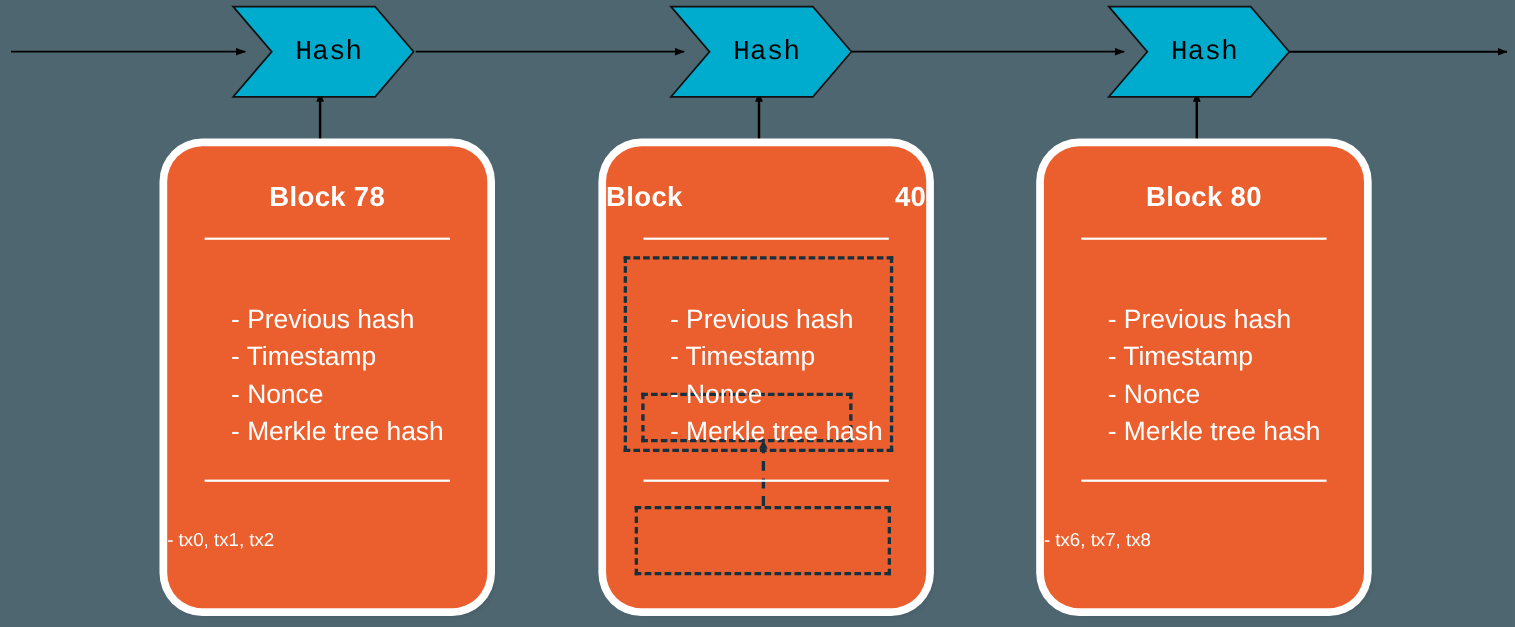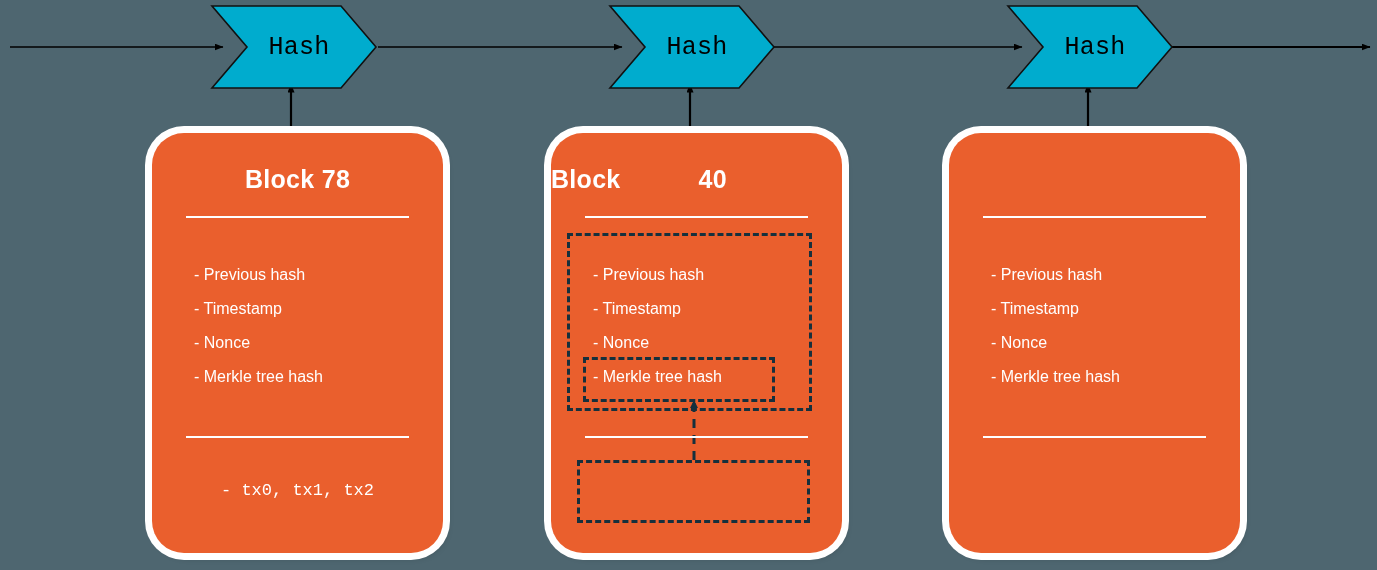--- a/index.html
+++ b/index.html
@@ -76,57 +76,55 @@
     left: 0;
     width: 100%;
     text-align: center;
     color: #ffffff;
     font-size: 25px;
     font-weight: bold;
     letter-spacing: 0.3px;
   }
   .card-title.split {
     display: flex;
-    justify-content: flex-start;
-    gap: 78px;
+    justify-content: space-between;
     text-align: left;
   }
 
   .divider {
     position: absolute;
     left: 34px;
     width: 223px;
     height: 2px;
     background: #ffffff;
   }
   .divider.top { top: 83px; }
   .divider.bottom { top: 303px; }
 
   .field-list {
     position: absolute;
     left: 42px;
     top: 125px;
-    margin: 0;
+    margin: 16px;
     padding: 0;
     list-style: none;
     color: #ffffff;
-    font-size: 16px;
+    font-size: 24px;
     line-height: 34px;
     white-space: nowrap;
   }
 
   .tx-line {
     position: absolute;
     left: 0;
     top: 348px;
     width: 100%;
-    text-align: center;
+    text-align: left;
     color: #ffffff;
     font-size: 17px;
-    font-family: Liberation Mono, monospace;
   }
 
   
   .dashed-box {
     position: absolute;
     border: 3px dashed #16303d;
     box-sizing: border-box;
     pointer-events: none;
   }
   .dash-header {
@@ -235,23 +233,25 @@
     <ul class="field-list">
       <li>- Previous hash</li>
       <li>- Timestamp</li>
       <li>- Nonce</li>
       <li>- Merkle tree hash</li>
     </ul>
     <div class="divider bottom"></div>
   </div>
 
   <div class="block-card" style="left:949px;">
+    <div class="card-title">Block 80</div>
     <div class="divider top"></div>
     <ul class="field-list">
       <li>- Previous hash</li>
       <li>- Timestamp</li>
       <li>- Nonce</li>
       <li>- Merkle tree hash</li>
     </ul>
     <div class="divider bottom"></div>
+    <div class="tx-line">- tx6, tx7, tx8</div>
   </div>
 
 </div>
 
 </body></html>

